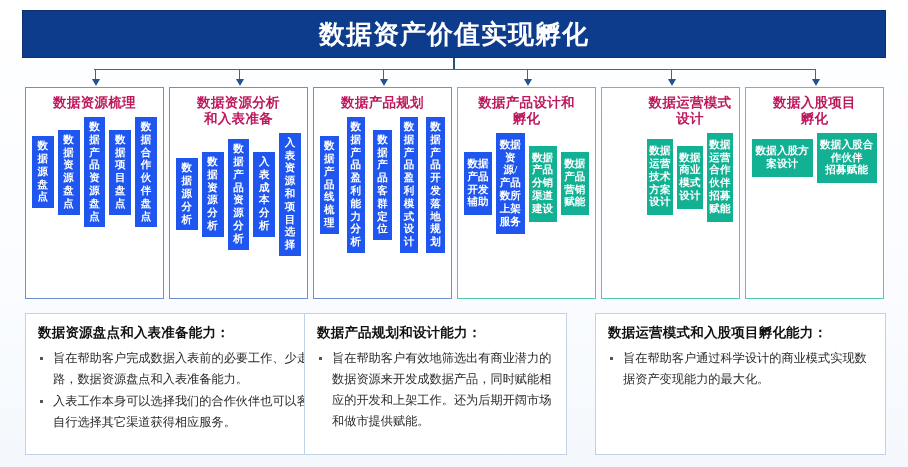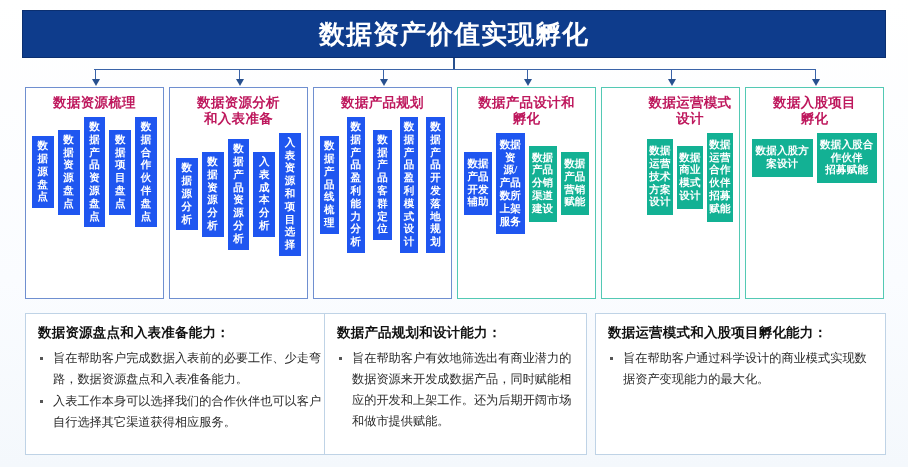--- a/index.html
+++ b/index.html
@@ -251,21 +251,21 @@
     </div>
 
   <div id="capabilities">
       <div class="cap" style="left: 25px; width: 319px;">
         <div class="cap-title">数据资源盘点和入表准备能力：</div>
         <ul class="cap-list">
           <li class="cap-item">旨在帮助客户完成数据入表前的必要工作、少走弯路，数据资源盘点和入表准备能力。</li>
           <li class="cap-item">入表工作本身可以选择我们的合作伙伴也可以客户自行选择其它渠道获得相应服务。</li>
         </ul>
       </div>
-      <div class="cap" style="left: 324px; width: 263px;">
+      <div class="cap" style="left: 304px; width: 263px;">
         <div class="cap-title">数据产品规划和设计能力：</div>
         <ul class="cap-list">
           <li class="cap-item">旨在帮助客户有效地筛选出有商业潜力的数据资源来开发成数据产品，同时赋能相应的开发和上架工作。还为后期开阔市场和做市提供赋能。</li>
         </ul>
       </div>
       <div class="cap" style="left: 595px; width: 291px;">
         <div class="cap-title">数据运营模式和入股项目孵化能力：</div>
         <ul class="cap-list">
           <li class="cap-item">旨在帮助客户通过科学设计的商业模式实现数据资产变现能力的最大化。</li>
         </ul>

